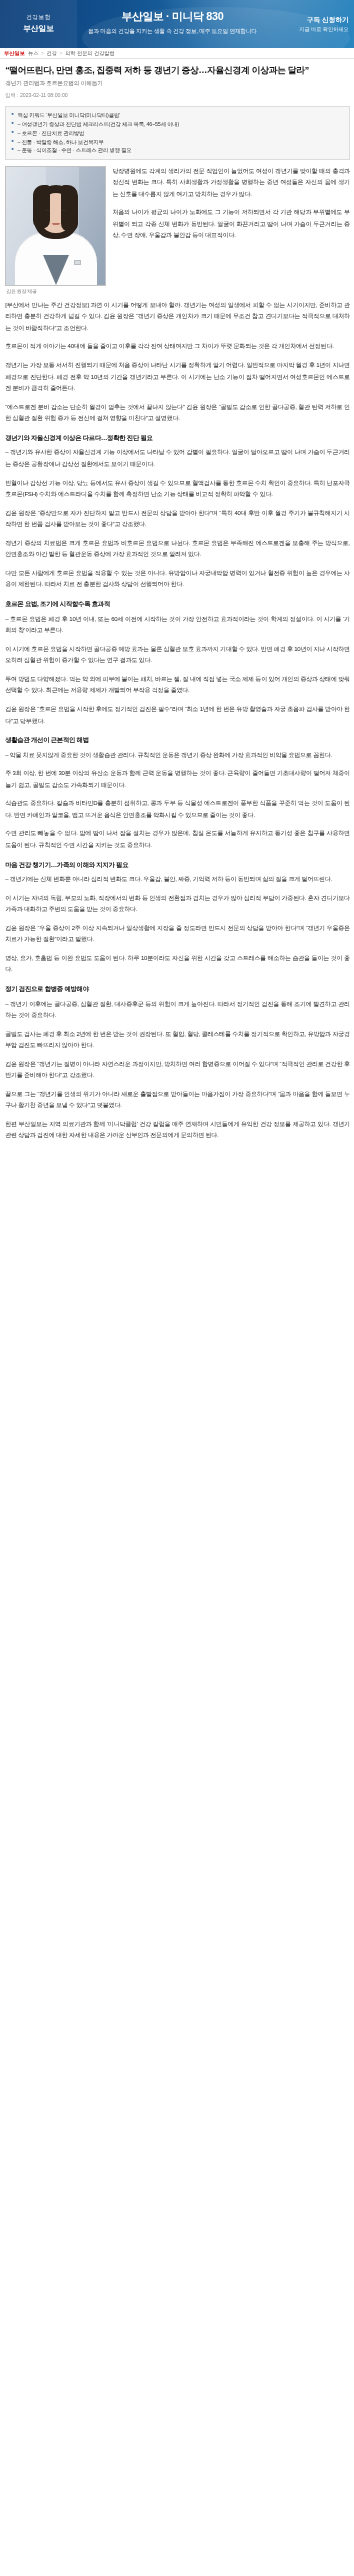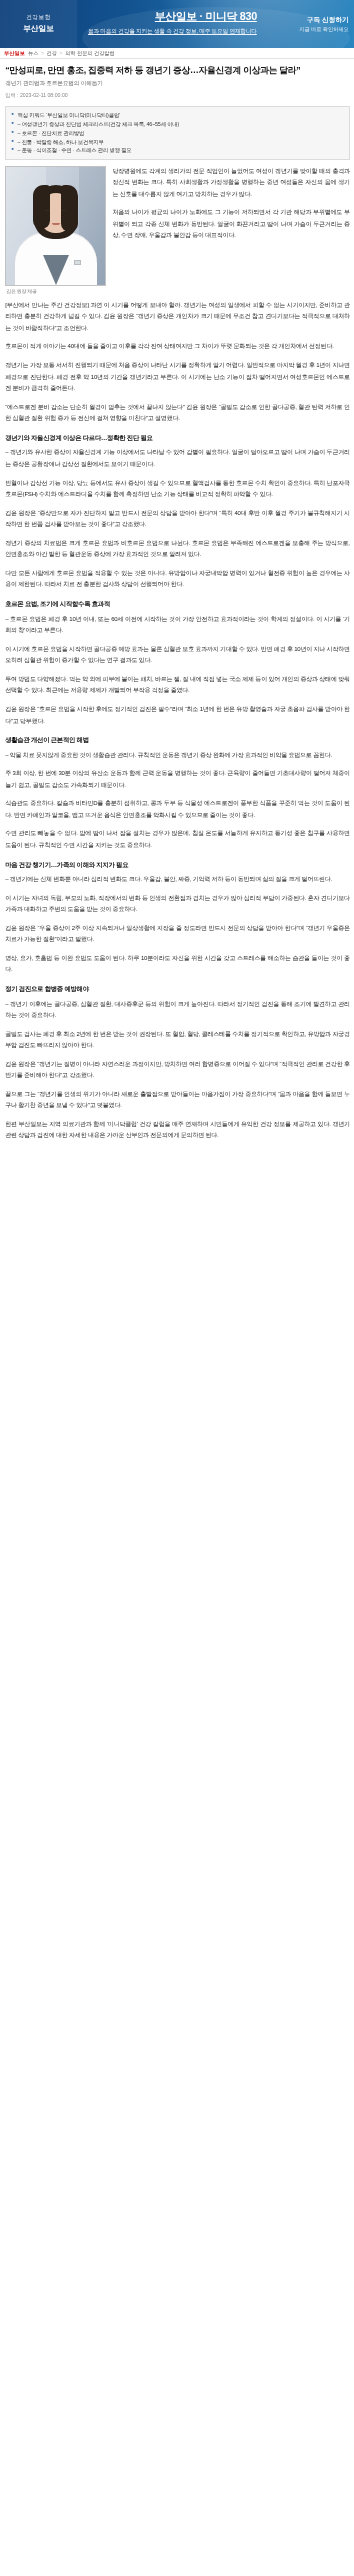--- a/index.html
+++ b/index.html
@@ -34,22 +34,21 @@
   .ad-left {
     position: absolute; left: 0; top: 0; width: 77px; height: 48px;
     background: rgba(255,255,255,0.06);
     display: flex; flex-direction: column; align-items: center; justify-content: center;
     gap: 2.1px;
   }
   .ad-left .al1 { font-size: 5.7px; letter-spacing: 0.5px; opacity: .9; }
   .ad-left .al2 { font-size: 7.7px; font-weight: bold; }
   .ad-center {
     position: absolute; left: 88px; top: 10.3px;
-    text-align: right;
-    text-decoration: underline;
+    text-align: center;
   }
   .ad-center .ac1 { font-size: 10.8px; font-weight: bold; letter-spacing: -0.3px; }
   .ad-center .ac2 { font-size: 5.7px; margin-top: 3.6px; opacity: .92; letter-spacing: -0.2px; }
   .ad-right {
     position: absolute; right: 6.2px; top: 15.5px; text-align: right;
   }
   .ad-right .ar1 { font-size: 6.7px; font-weight: bold; }
   .ad-right .ar2 { font-size: 5.2px; opacity: .85; margin-top: 1.5px; }
 
   
@@ -224,21 +223,21 @@
   <div class="site-row">
     <span class="sr-logo">부산일보</span>
     <span>뉴스</span>
     <span class="sr-sep">&gt;</span>
     <span>건강</span>
     <span class="sr-sep">&gt;</span>
     <span>의학 전문의 건강칼럼</span>
   </div>
 
   <div class="headline-wrap">
-    <div class="headline">“만성피로, 만면 홍조, 집중력 저하 등 갱년기 증상…자율신경계 이상과는 달라”</div>
+    <div class="headline">“떨어뜨린다, 만면 홍조, 집중력 저하 등 갱년기 증상…자율신경계 이상과는 달라”</div>
     <div class="subline">갱년기 관리법과 호르몬요법의 이해돕기</div>
     <div class="byline">입력 : 2023-02-11 08:00:00</div>
   </div>
 
   <div class="infobox">
     <ul>
       <li>핵심 키워드 ‘부산일보 미니닥(미니닥터)클럽’</li>
       <li>– 여성갱년기 증상과 진단법 체크리스트(건강 체크 목록, 46~55세 이내)</li>
       <li>– 호르몬 · 진단치료 관리방법</li>
       <li>– 진통 · 박탈증 해소, 하나 보건복지부</li>

